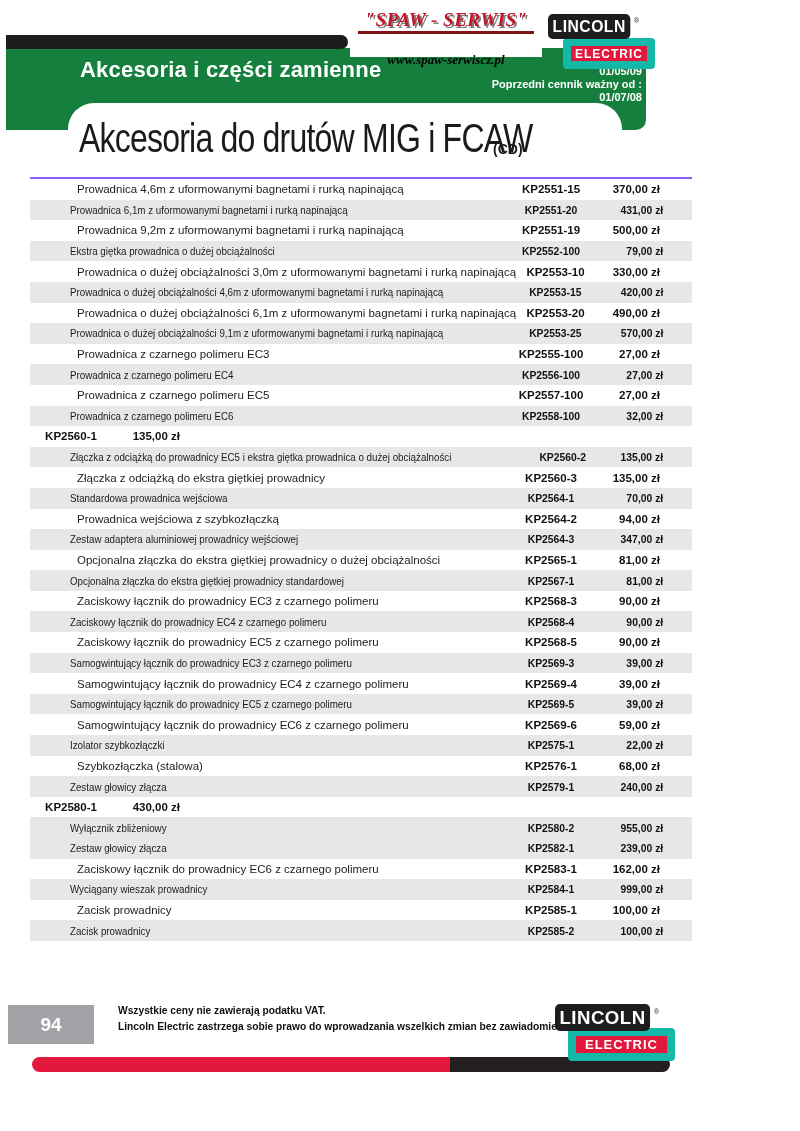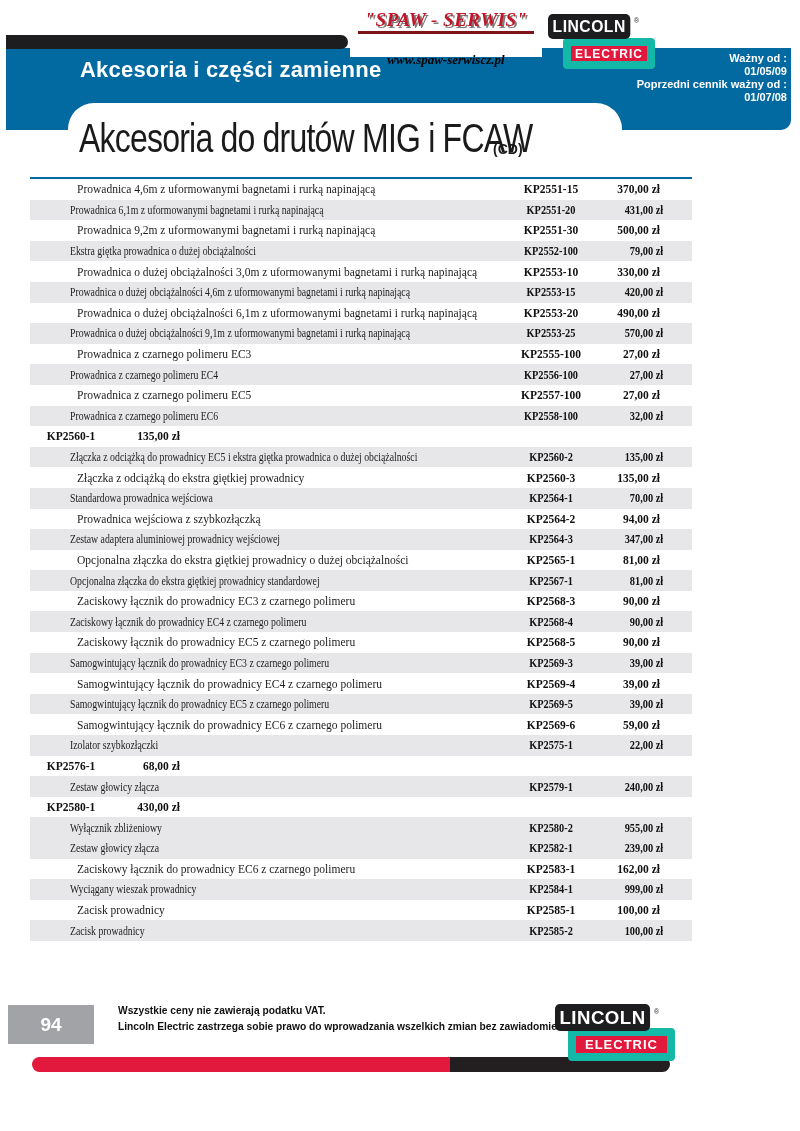--- a/index.html
+++ b/index.html
@@ -7,22 +7,22 @@
     width:800px;height:1131px;position:relative;background:#fff;
     font-family:"Liberation Sans",sans-serif;overflow:hidden;
     -webkit-font-smoothing:antialiased;
   }
   
   .black-bar{
     position:absolute;left:6px;top:35px;width:342px;height:14px;
     background:#1d1d1f;border-radius:0 10px 10px 0;z-index:2;
   }
   .red-band{
-    position:absolute;left:6px;top:48px;width:785px;height:82px;
-    background:#0369a1;border-radius:0 0 10px 0;z-index:1;
+    position:absolute;left:6px;top:48px;width:640px;height:82px;
+    background:#15803d;border-radius:0 0 10px 0;z-index:1;
   }
   .section-title{
     position:absolute;left:74px;top:9px;color:#fff;font-weight:bold;
     font-size:22px;letter-spacing:.2px;white-space:nowrap;
   }
   .validity{
     position:absolute;right:4px;top:4px;color:#fff;text-align:right;
     font-size:11px;font-weight:bold;line-height:13px;white-space:nowrap;
   }
   .title-tab{
@@ -70,22 +70,21 @@
   .lincoln-top .lbox{width:84px;height:25px;font-size:16px;}
   .lincoln-top .ebox{width:76px;height:15px;font-size:12px;margin-left:15px;margin-top:-1px;}
   .lincoln-top .reg{left:86px;top:3px;}
   .lincoln-bottom{left:555px;top:1004px;}
   .lincoln-bottom .lbox{width:97px;height:27px;font-size:19px;}
   .lincoln-bottom .ebox{width:91px;height:17px;font-size:13px;margin-left:13px;margin-top:-3px;}
   .lincoln-bottom .reg{left:99px;top:4px;}
   
   .price-table{
     position:absolute;left:30px;top:177px;width:662px;
-    border-top:2px solid #0369a1;
-    font-family:Liberation Serif, serif;
+    border-top:2px solid #8b5cf6;
   }
   .row{display:flex;align-items:center;height:20.6px;background:#fff;}
   .row.alt{background:#e7e7e9;}
   .row .name{
     flex:1;padding-left:47px;font-size:11.5px;color:#1c1c1c;white-space:nowrap;
     overflow:visible;
   }
   .row .code{width:82px;text-align:center;font-weight:bold;font-size:11.5px;color:#111;}
   .row .price{width:100px;text-align:right;font-weight:bold;font-size:11.5px;color:#111;padding-right:32px;box-sizing:border-box;white-space:nowrap;}
   .row.alt .name{transform:scaleX(.85);transform-origin:left center;}
@@ -143,21 +142,21 @@
       <div class="code">KP2551-15</div>
       <div class="price">370,00 zł</div>
     </div>
     <div class="row alt">
       <div class="name">Prowadnica 6,1m z uformowanymi bagnetami i rurką napinającą</div>
       <div class="code">KP2551-20</div>
       <div class="price">431,00 zł</div>
     </div>
     <div class="row">
       <div class="name">Prowadnica 9,2m z uformowanymi bagnetami i rurką napinającą</div>
-      <div class="code">KP2551-30</div>
+      <div class="code">KP2551-19</div>
       <div class="price">500,00 zł</div>
     </div>
     <div class="row alt">
       <div class="name">Ekstra giętka prowadnica o dużej obciążalności</div>
       <div class="code">KP2552-100</div>
       <div class="price">79,00 zł</div>
     </div>
     <div class="row">
       <div class="name">Prowadnica o dużej obciążalności 3,0m z uformowanymi bagnetami i rurką napinającą</div>
       <div class="code">KP2553-10</div>
@@ -271,20 +270,21 @@
       <div class="name">Samogwintujący łącznik do prowadnicy EC6 z czarnego polimeru</div>
       <div class="code">KP2569-6</div>
       <div class="price">59,00 zł</div>
     </div>
     <div class="row alt">
       <div class="name">Izolator szybkozłączki</div>
       <div class="code">KP2575-1</div>
       <div class="price">22,00 zł</div>
     </div>
     <div class="row">
+      <div class="name">Szybkozłączka (stalowa)</div>
       <div class="code">KP2576-1</div>
       <div class="price">68,00 zł</div>
     </div>
     <div class="row alt">
       <div class="name">Zestaw głowicy złącza</div>
       <div class="code">KP2579-1</div>
       <div class="price">240,00 zł</div>
     </div>
     <div class="row">
       <div class="code">KP2580-1</div>

